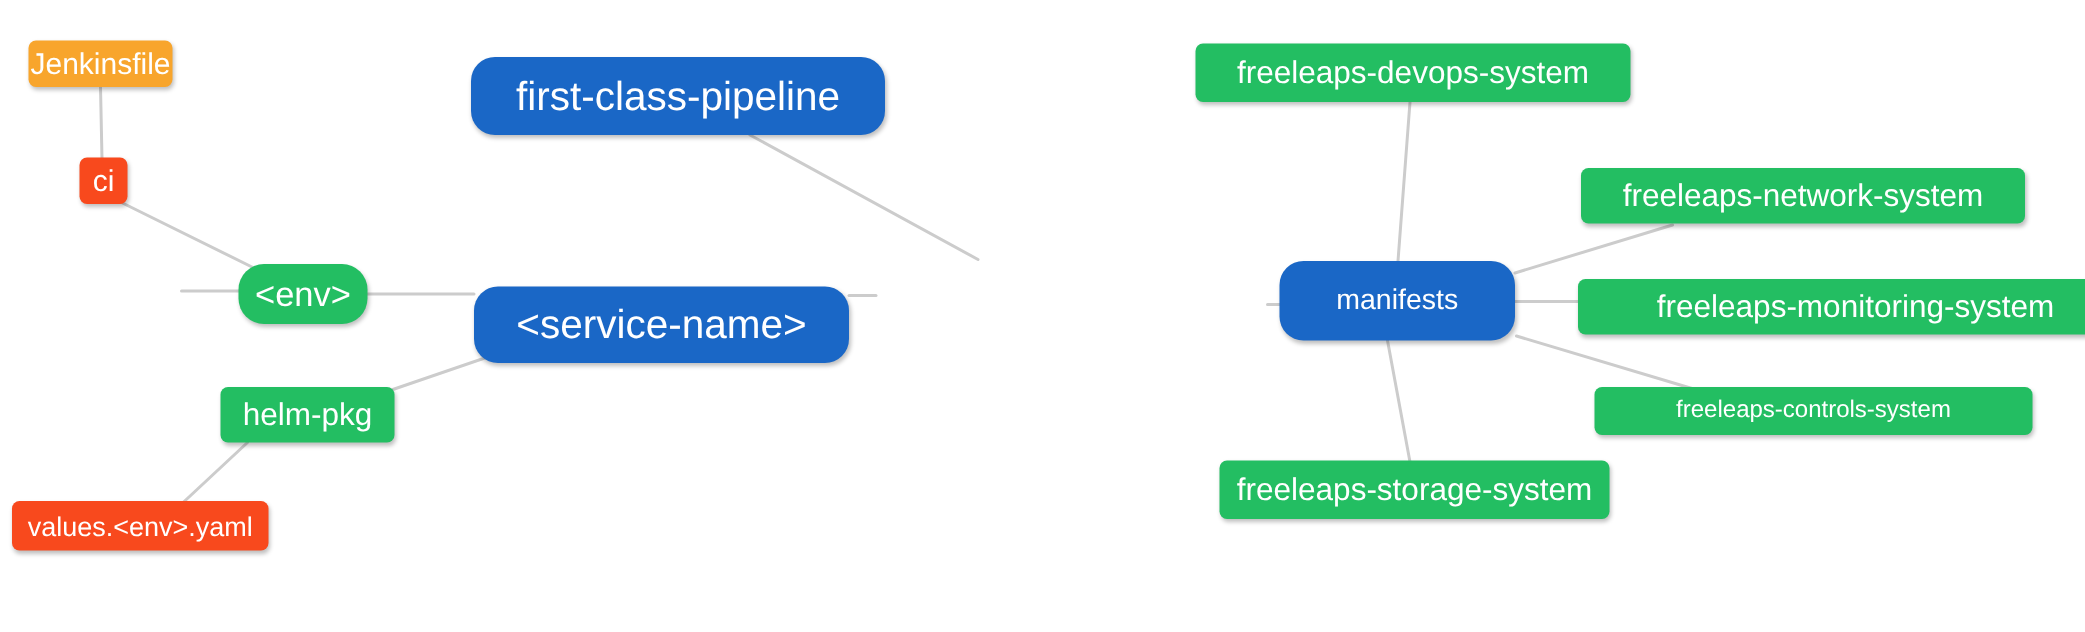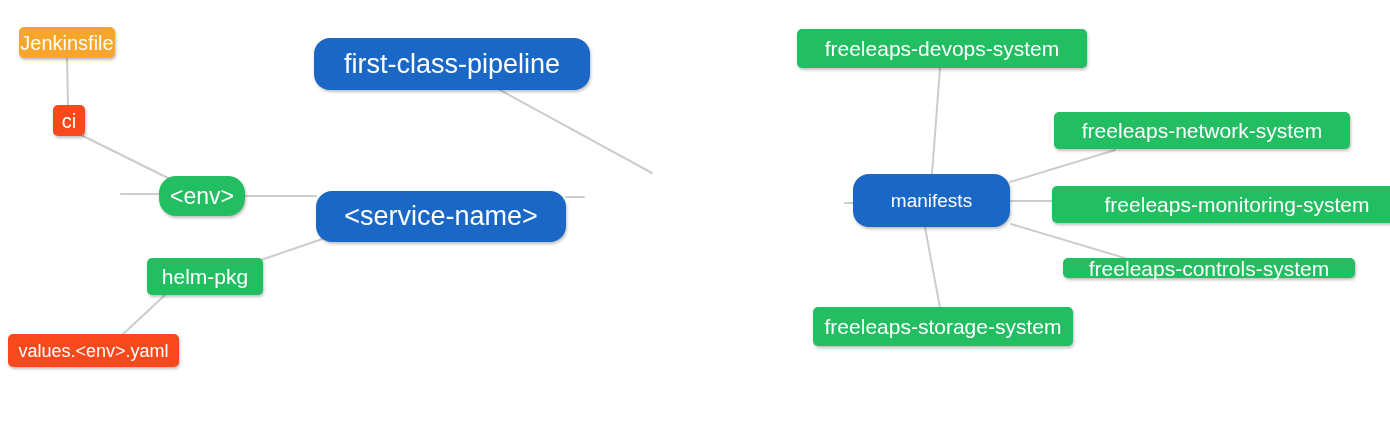--- a/index.html
+++ b/index.html
@@ -86,17 +86,17 @@
 
 
   <div class="node blue" style="left:853px; top:174px; width:157px; height:53px; font-size:19px;">manifests</div>
 
   <div class="node green" style="left:797px; top:29px;  width:290px; height:39px; font-size:21px;">freeleaps-devops-system</div>
 
   <div class="node green" style="left:1054px;top:112px; width:296px; height:37px; font-size:21px;">freeleaps-network-system</div>
 
   <div class="node green" style="left:1052px;top:186px; width:370px; height:37px; font-size:21px;">freeleaps-monitoring-system</div>
 
-  <div class="node green" style="left:1063px;top:258px; width:292px; height:20px; font-size:21px;">freeleaps-controls-system</div>
+  <div class="node green" style="left:1063px;top:258px; width:292px; height:32px; font-size:16px;">freeleaps-controls-system</div>
 
   <div class="node green" style="left:813px; top:307px; width:260px; height:39px; font-size:21px;">freeleaps-storage-system</div>
 
 </div>
 
 </body></html>

